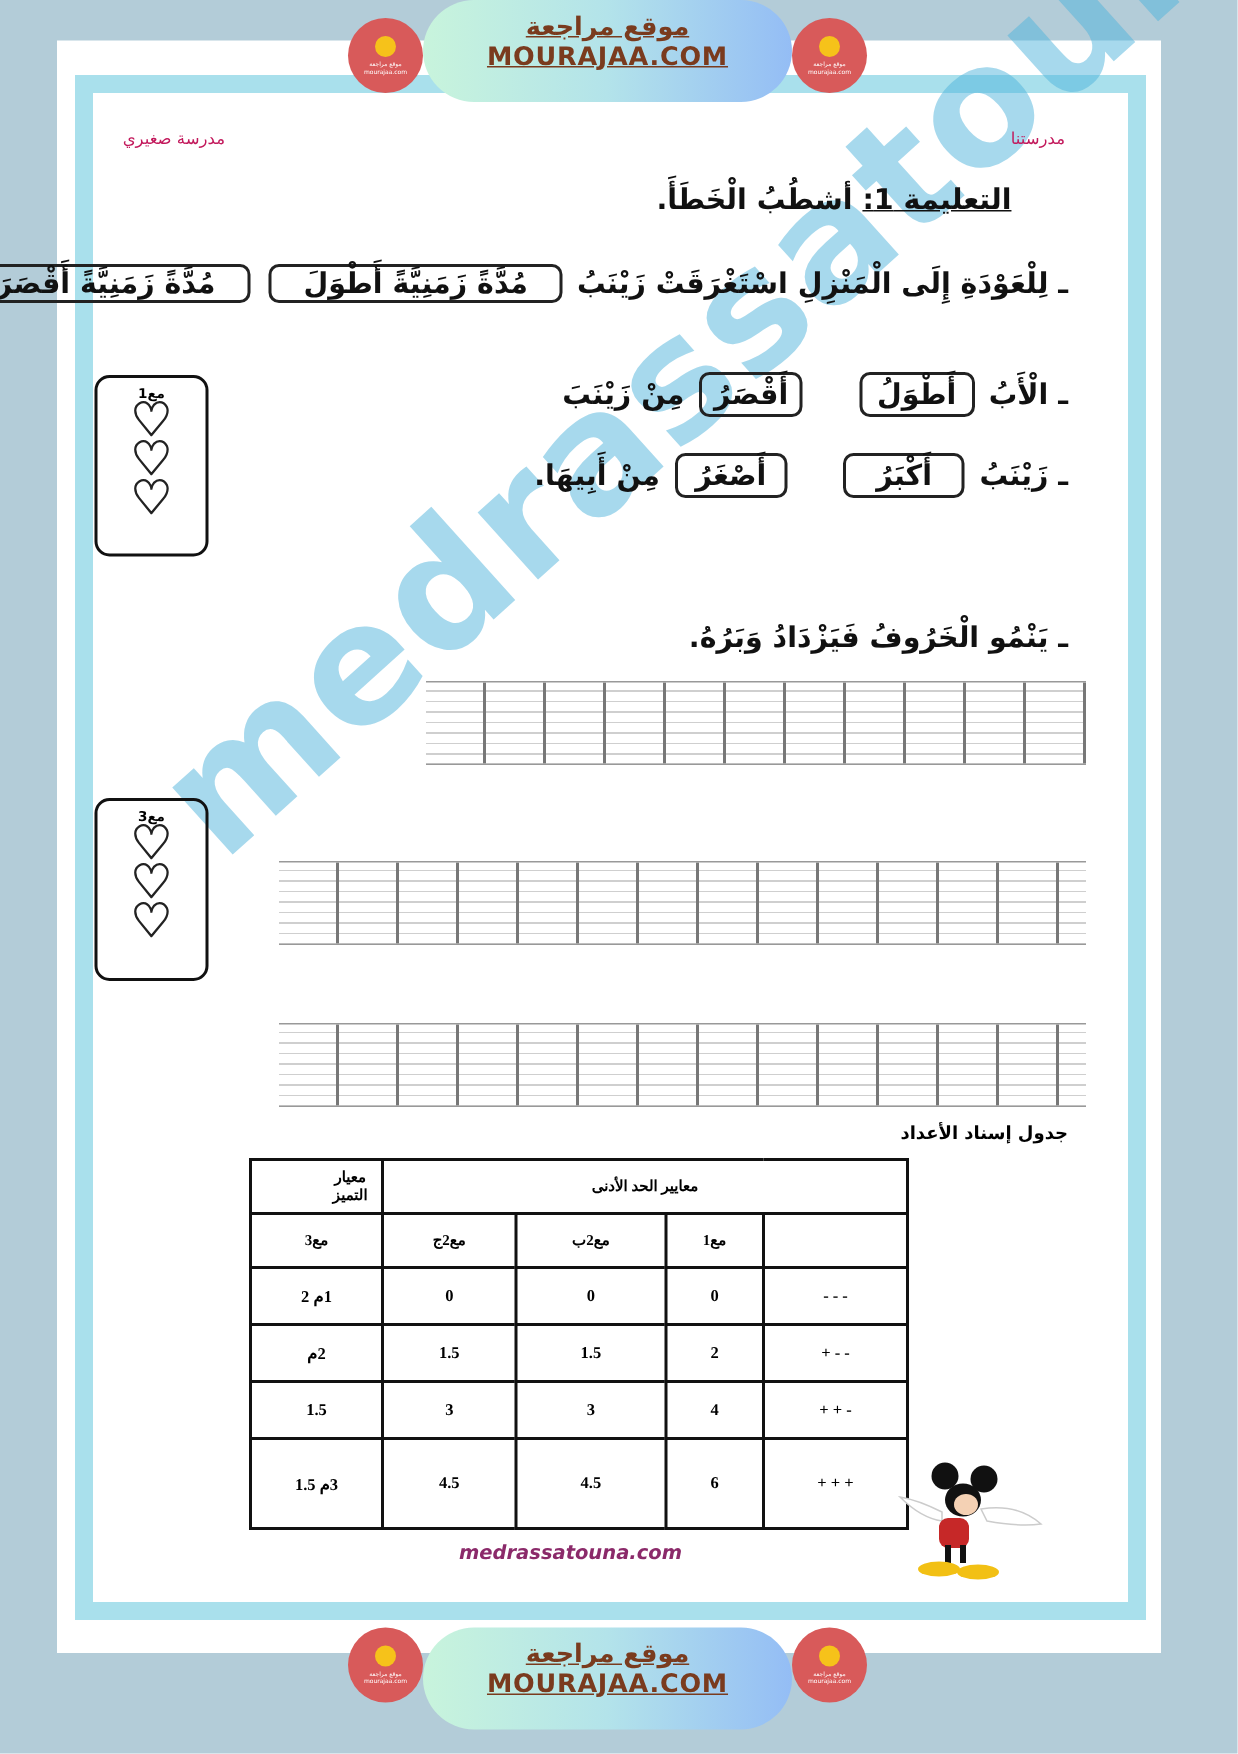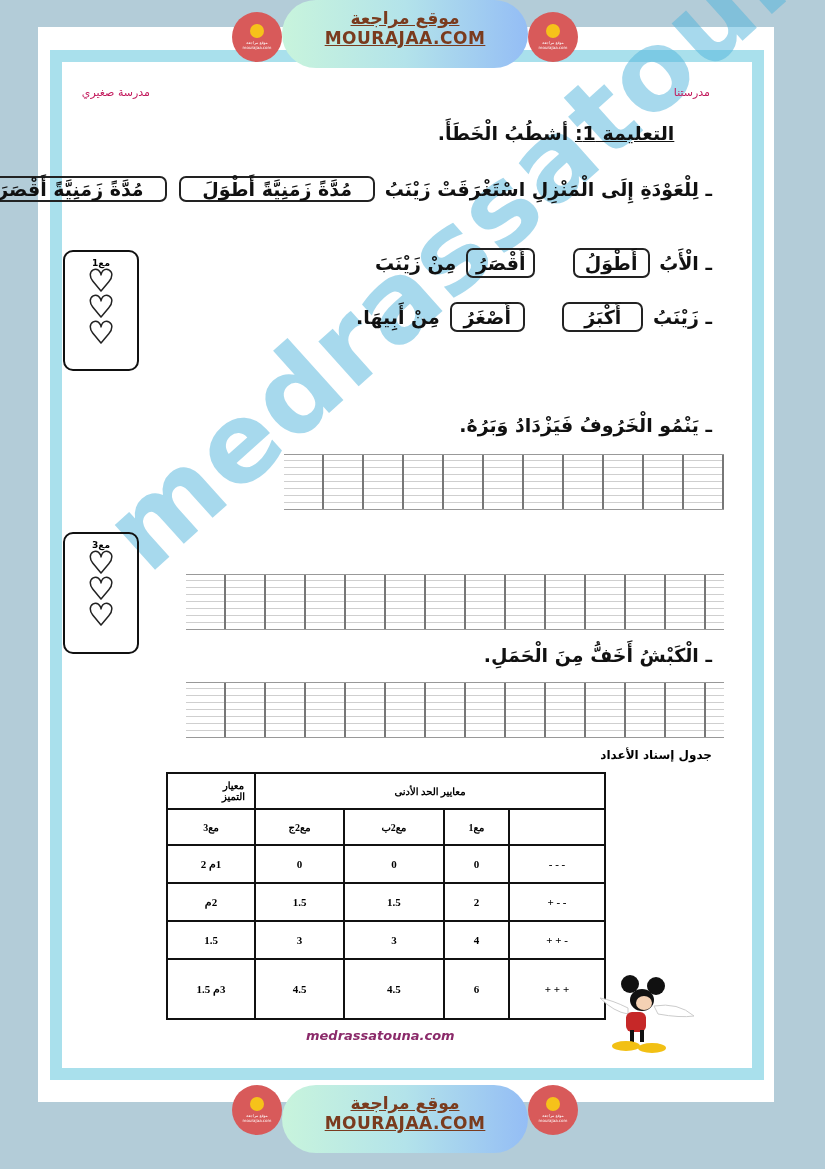--- a/index.html
+++ b/index.html
@@ -147,21 +147,20 @@
 
   <div class="crit" style="left:63px; top:532px; height:122px;">
     <span class="lbl">مع3</span>
     <span class="heart">♥</span>
     <span class="heart">♥</span>
     <span class="heart">♥</span>
   </div>
 
   <div class="writing" style="left:186px; top:574px; width:538px;"></div>
 
-  <div class="abs line rtl" style="left:400px; top:644px; width:312px;">ـ الْكَبْشُ أَخَفُّ مِنَ الْحَمَلِ.</div>
   <div class="writing" style="left:186px; top:682px; width:538px;"></div>
 
   <div class="abs rtl" style="left:500px; top:748px; width:212px; font-size:12px; font-weight:bold;">جدول إسناد الأعداد</div>
   <table class="grade" dir="rtl">
     <tbody>
         <tr>
       <th colspan="4">معايير الحد الأدنى</th>
       <th style="width:88px;padding-left:45px;">معيار التميز</th>
     </tr>
     <tr>

